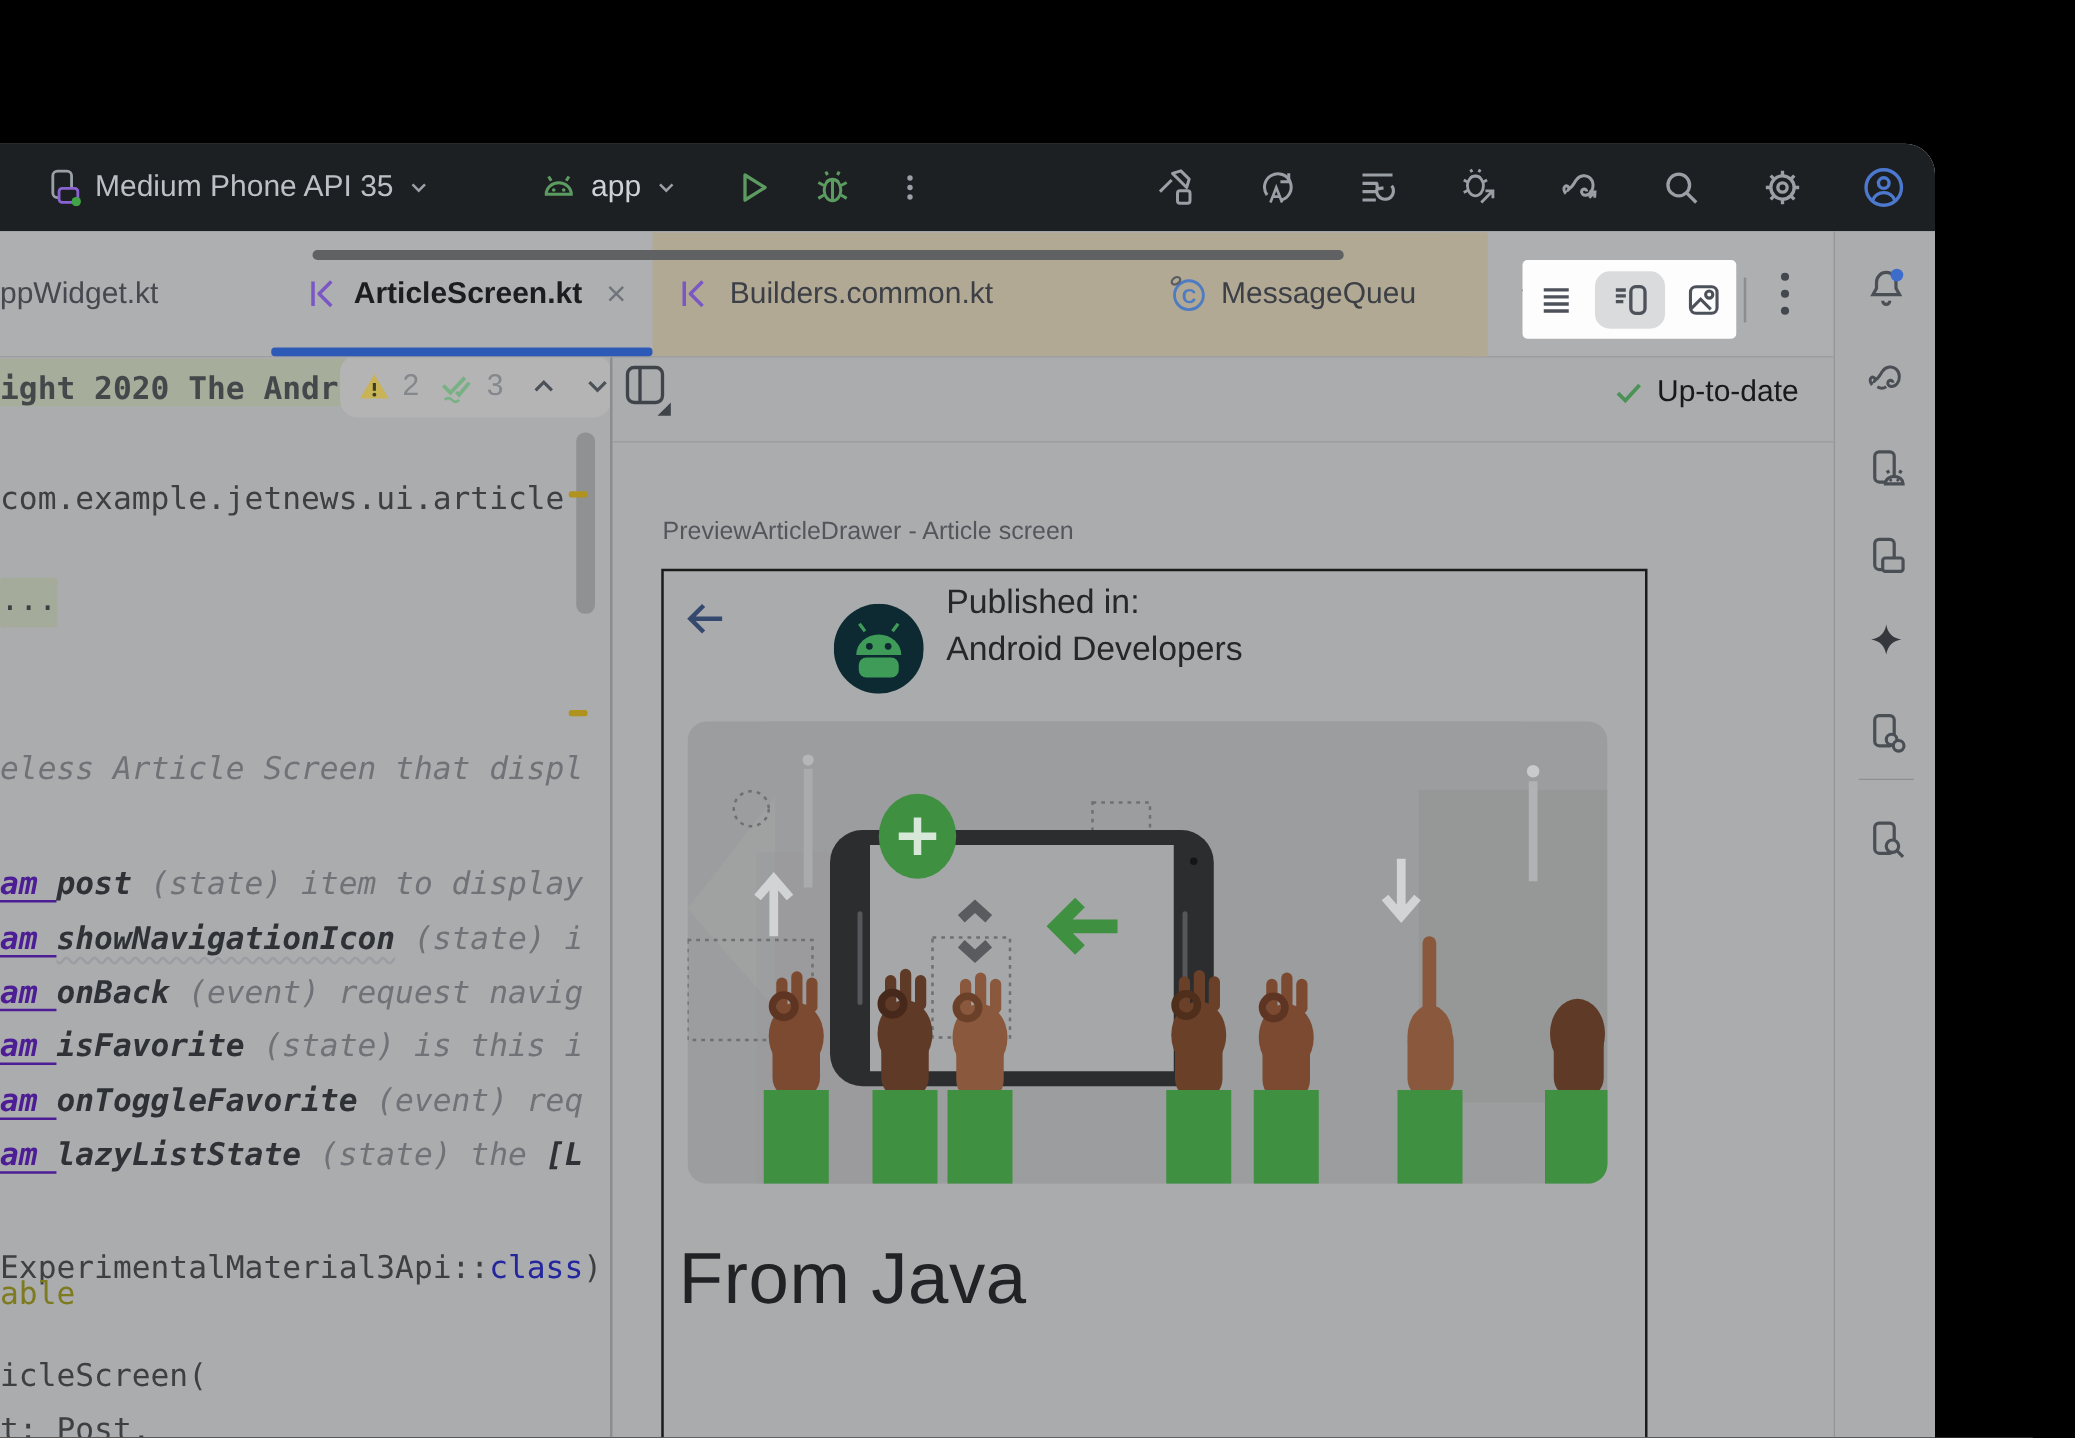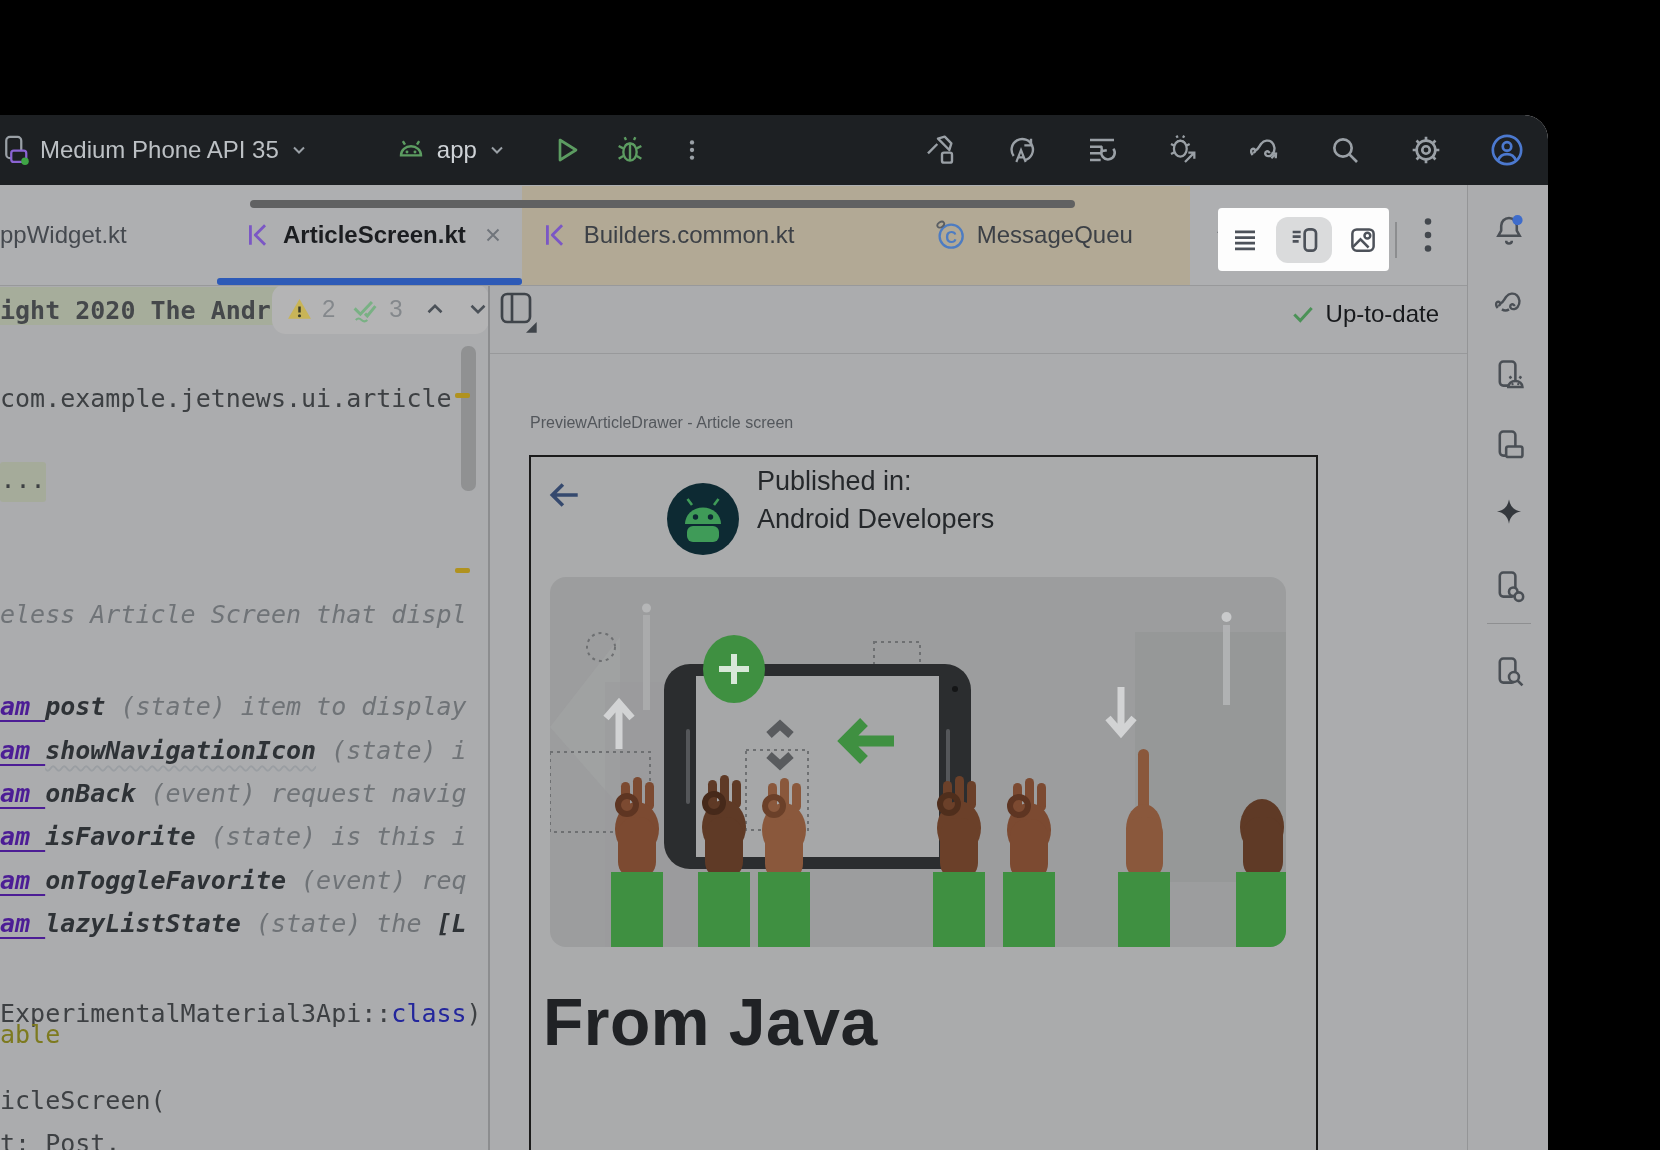--- a/index.html
+++ b/index.html
@@ -3,21 +3,21 @@
 <meta charset="utf-8">
 <style>
   html,body{margin:0;padding:0;background:#000;}
   body{width:1660px;height:1150px;overflow:hidden;position:relative;
        font-family:"Liberation Sans",sans-serif;-webkit-font-smoothing:antialiased;}
   .window{position:absolute;left:0;top:115px;width:1548px;height:1035px;background:#abacae;
           border-top-right-radius:24px;overflow:hidden;}
   
   .toolbar{position:absolute;left:0;top:0;width:100%;height:70px;background:#1d2023;
            border-top-right-radius:24px;display:flex;align-items:center;justify-content:space-between;}
-  .tb-left{display:flex;align-items:center;}
+  .tb-left{display:flex;align-items:center;padding-left:36px;}
   .tb-item{display:flex;align-items:center;gap:10px;cursor:pointer;}
   .tb-label{color:#bcc0c4;font-size:24px;}
   .tb-label.app{color:#ced2d6;}
   .tb-gap{width:30px;}
   .tb-right{display:flex;align-items:center;gap:47px;padding-right:24px;}
   .tb-icon{width:34px;height:34px;display:flex;align-items:center;justify-content:center;cursor:pointer;}
   svg{display:block;}
   
   .content{position:absolute;left:0;top:70px;width:1548px;height:965px;display:flex;}
   .left-col{width:1467px;height:100%;display:flex;flex-direction:column;}
@@ -62,28 +62,28 @@
   .insp-num{font-family:"Liberation Sans",sans-serif;font-size:24px;color:#84888c;}
   .ed-thumb{position:absolute;left:461px;top:60px;width:15px;height:145px;background:#8b8c8d;border-radius:7px;opacity:.85;}
   .ed-mark{position:absolute;left:455px;width:15px;height:5px;background:#b0921f;border-radius:2px;}
   
   .preview{flex:1;display:flex;flex-direction:column;background:#abacae;min-width:0;}
   .pv-toolbar{position:relative;height:67px;border-bottom:1px solid #98999b;flex:none;}
   .pv-grid{position:absolute;left:8px;top:4px;width:40px;height:44px;cursor:pointer;}
   .pv-status{position:absolute;right:28px;top:14px;display:flex;align-items:center;gap:10px;}
   .pv-status span{font-size:24px;color:#17191c;}
   .pv-canvas{position:relative;flex:1;overflow:hidden;}
-  .pv-label{position:absolute;left:40px;top:60px;font-size:16px;color:#53575c;}
+  .pv-label{position:absolute;left:40px;top:60px;font-size:20px;color:#53575c;}
   .card{position:absolute;left:39px;top:101px;width:789px;height:760px;border:2px solid #1b1b1b;background:#aaabac;box-sizing:border-box;}
   .card-header{position:relative;height:104px;}
   .back-arrow{position:absolute;left:16px;top:20px;width:36px;height:36px;cursor:pointer;}
   .pub-logo{position:absolute;left:136px;top:26px;width:72px;height:72px;}
   .pub-text{position:absolute;left:226px;top:5px;font-size:27px;color:#25282b;line-height:38px;}
   .hero{position:absolute;left:19px;top:120px;width:736px;height:370px;}
-  .article-title{position:absolute;left:12px;top:528px;font-size:66px;line-height:75px;color:#202225;font-weight:700;letter-spacing:.5px;}
+  .article-title{position:absolute;left:12px;top:528px;font-size:58px;line-height:75px;color:#202225;font-weight:400;letter-spacing:.5px;}
   
   .sidebar{width:80px;flex:none;background:#abacae;border-left:1px solid #949597;position:relative;}
   .sb-icon{position:absolute;left:24px;width:34px;height:34px;cursor:pointer;}
   .sb-divider{position:absolute;left:19px;width:44px;height:1px;background:#8e8f91;}
 </style>
 </head>
 <body>
 
 <div class="window">
 

